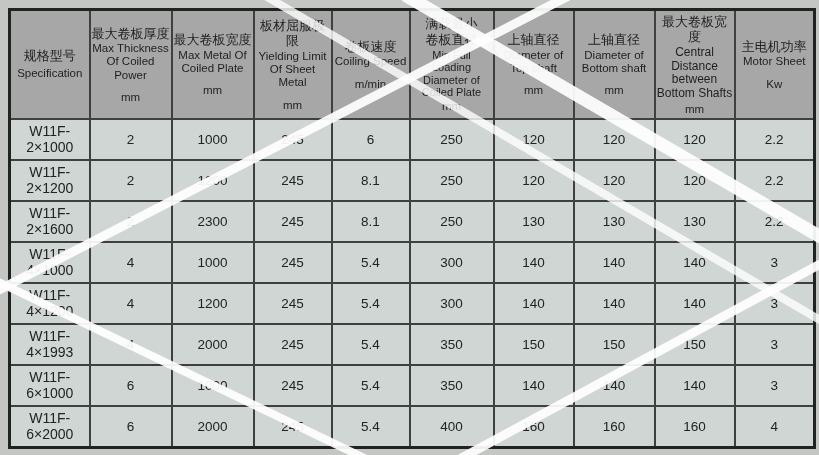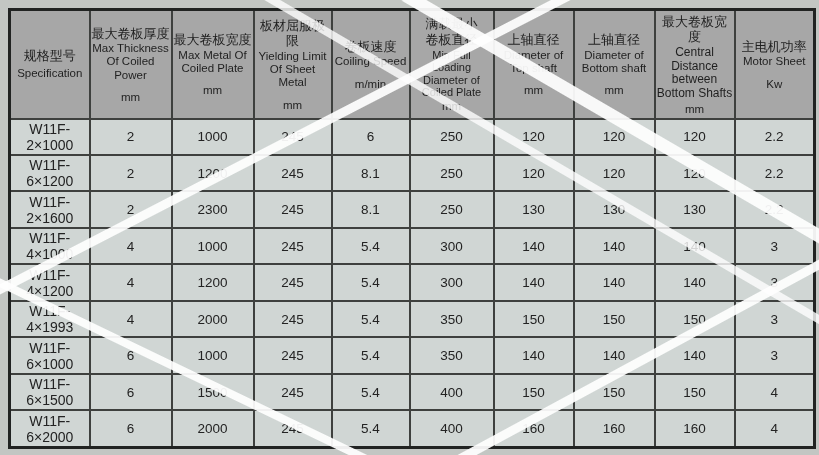--- a/index.html
+++ b/index.html
@@ -134,21 +134,21 @@
           <td data-name="value-cell">1000</td>
           <td data-name="value-cell">245</td>
           <td data-name="value-cell">6</td>
           <td data-name="value-cell">250</td>
           <td data-name="value-cell">120</td>
           <td data-name="value-cell">120</td>
           <td data-name="value-cell">120</td>
           <td data-name="value-cell">2.2</td>
         </tr>
         <tr data-name="table-row">
-          <td class="spec-cell" data-name="spec-model-cell">W11F-6×1200</td>
+          <td class="spec-cell" data-name="spec-model-cell">W11F-2×1200</td>
           <td data-name="value-cell">2</td>
           <td data-name="value-cell">1200</td>
           <td data-name="value-cell">245</td>
           <td data-name="value-cell">8.1</td>
           <td data-name="value-cell">250</td>
           <td data-name="value-cell">120</td>
           <td data-name="value-cell">120</td>
           <td data-name="value-cell">120</td>
           <td data-name="value-cell">2.2</td>
         </tr>
@@ -206,32 +206,20 @@
           <td data-name="value-cell">1000</td>
           <td data-name="value-cell">245</td>
           <td data-name="value-cell">5.4</td>
           <td data-name="value-cell">350</td>
           <td data-name="value-cell">140</td>
           <td data-name="value-cell">140</td>
           <td data-name="value-cell">140</td>
           <td data-name="value-cell">3</td>
         </tr>
         <tr data-name="table-row">
-          <td class="spec-cell" data-name="spec-model-cell">W11F-6×1500</td>
-          <td data-name="value-cell">6</td>
-          <td data-name="value-cell">1500</td>
-          <td data-name="value-cell">245</td>
-          <td data-name="value-cell">5.4</td>
-          <td data-name="value-cell">400</td>
-          <td data-name="value-cell">150</td>
-          <td data-name="value-cell">150</td>
-          <td data-name="value-cell">150</td>
-          <td data-name="value-cell">4</td>
-        </tr>
-        <tr data-name="table-row">
           <td class="spec-cell" data-name="spec-model-cell">W11F-6×2000</td>
           <td data-name="value-cell">6</td>
           <td data-name="value-cell">2000</td>
           <td data-name="value-cell">245</td>
           <td data-name="value-cell">5.4</td>
           <td data-name="value-cell">400</td>
           <td data-name="value-cell">160</td>
           <td data-name="value-cell">160</td>
           <td data-name="value-cell">160</td>
           <td data-name="value-cell">4</td>

